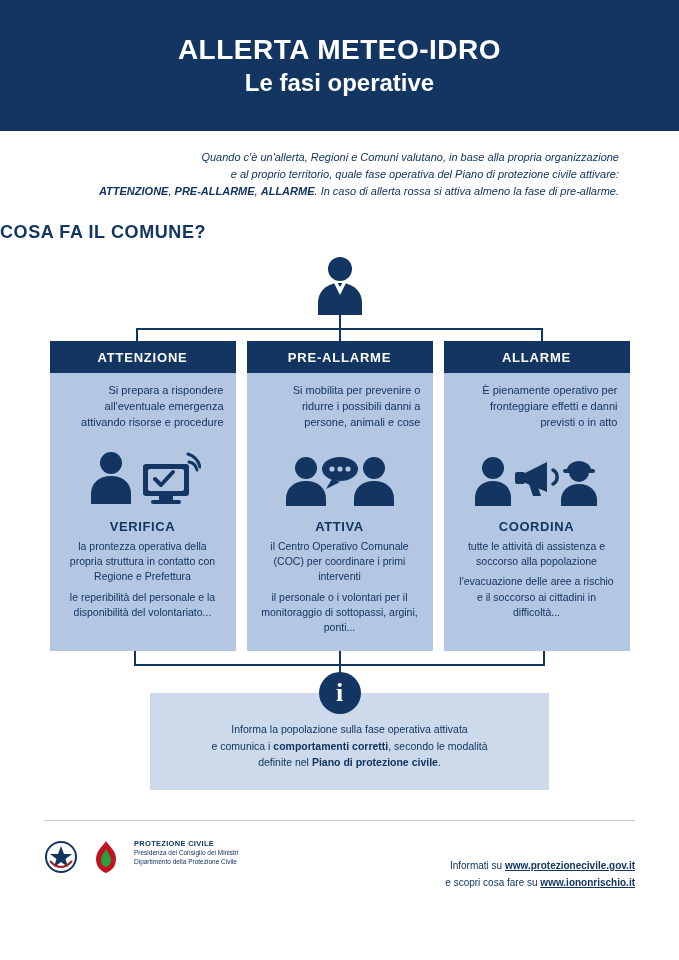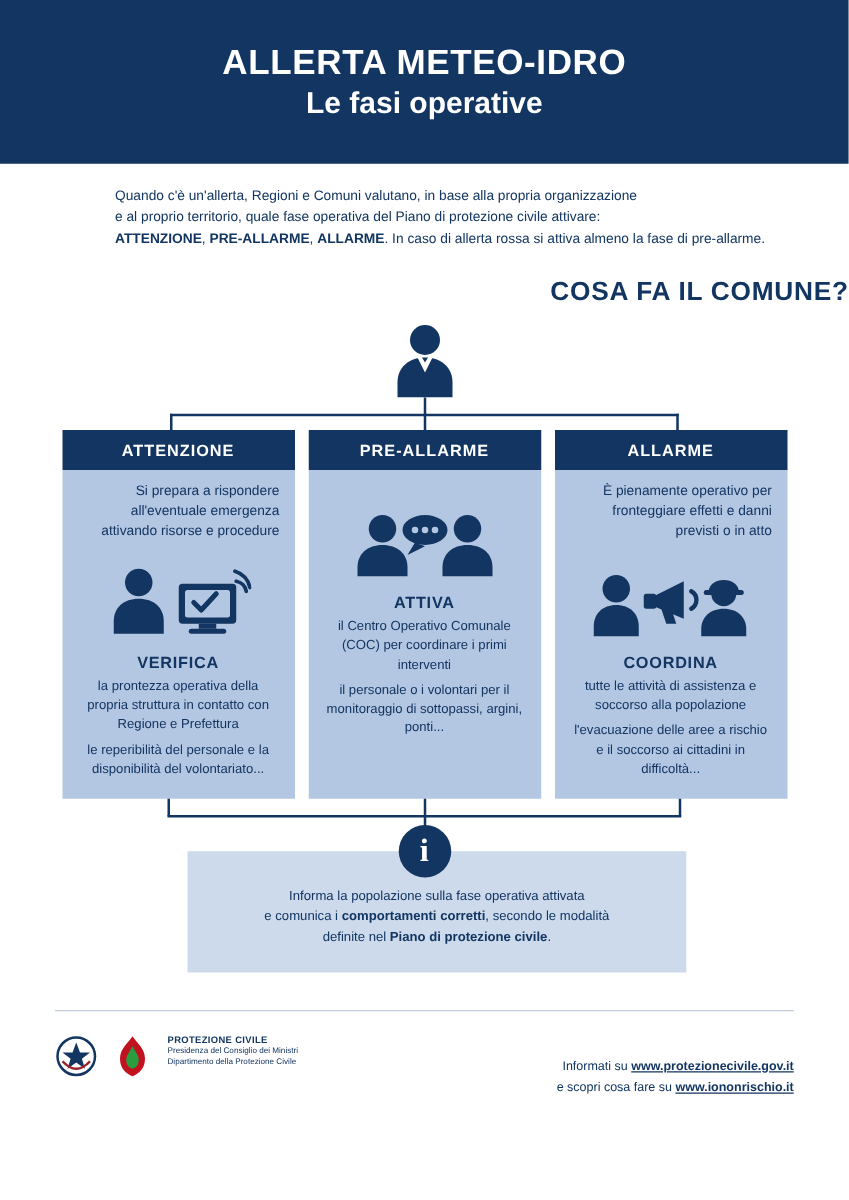--- a/index.html
+++ b/index.html
@@ -34,31 +34,32 @@
     line-height: 1.1;
   }
   .header-subtitle {
     font-size: 24px;
     font-weight: bold;
     line-height: 1.1;
   }
 
   
   .intro {
-    text-align: left;
+    text-align: right;
     font-size: 11px;
     line-height: 1.55;
     color: #123561;
     padding: 18px 60px 0 92px;
+    font-style: italic;
   }
   .intro b { font-weight: bold; }
 
   .section-title {
-    text-align: right;
-    font-size: 21px;
+    text-align: left;
+    font-size: 18px;
     font-weight: bold;
     letter-spacing: 0.6px;
     color: #123561;
     margin-top: 22px;
   }
 
   
   .person-top {
     display: flex;
     justify-content: center;
@@ -316,20 +317,21 @@
       </div>
       <div class="col-action">VERIFICA</div>
       <div class="col-para">la prontezza operativa della propria struttura in contatto con Regione e Prefettura</div>
       <div class="col-para">le reperibilità del personale e la disponibilità del volontariato...</div>
     </div>
   </div>
 
   <div class="col">
     <div class="col-head">PRE-ALLARME</div>
     <div class="col-body">
+      <div class="col-lead">Si mobilita per prevenire o ridurre i possibili danni a persone, animali e cose</div>
       <div class="icon-row">
         <svg width="116" height="62" viewBox="0 0 116 62">
           <circle cx="24" cy="20" r="11" fill="#123561"></circle>
           <path d="M24 33 C12 33 4 40 4 51 L4 58 L44 58 L44 51 C44 40 36 33 24 33 Z" fill="#123561"></path>
           <circle cx="92" cy="20" r="11" fill="#123561"></circle>
           <path d="M92 33 C80 33 72 40 72 51 L72 58 L112 58 L112 51 C112 40 104 33 92 33 Z" fill="#123561"></path>
           <ellipse cx="58" cy="21" rx="18" ry="12" fill="#123561"></ellipse>
           <path d="M50 31 l-6 10 l14 -7 Z" fill="#123561"></path>
           <circle cx="50" cy="21" r="2.6" fill="#b4c7e2"></circle>
           <circle cx="58" cy="21" r="2.6" fill="#b4c7e2"></circle>

